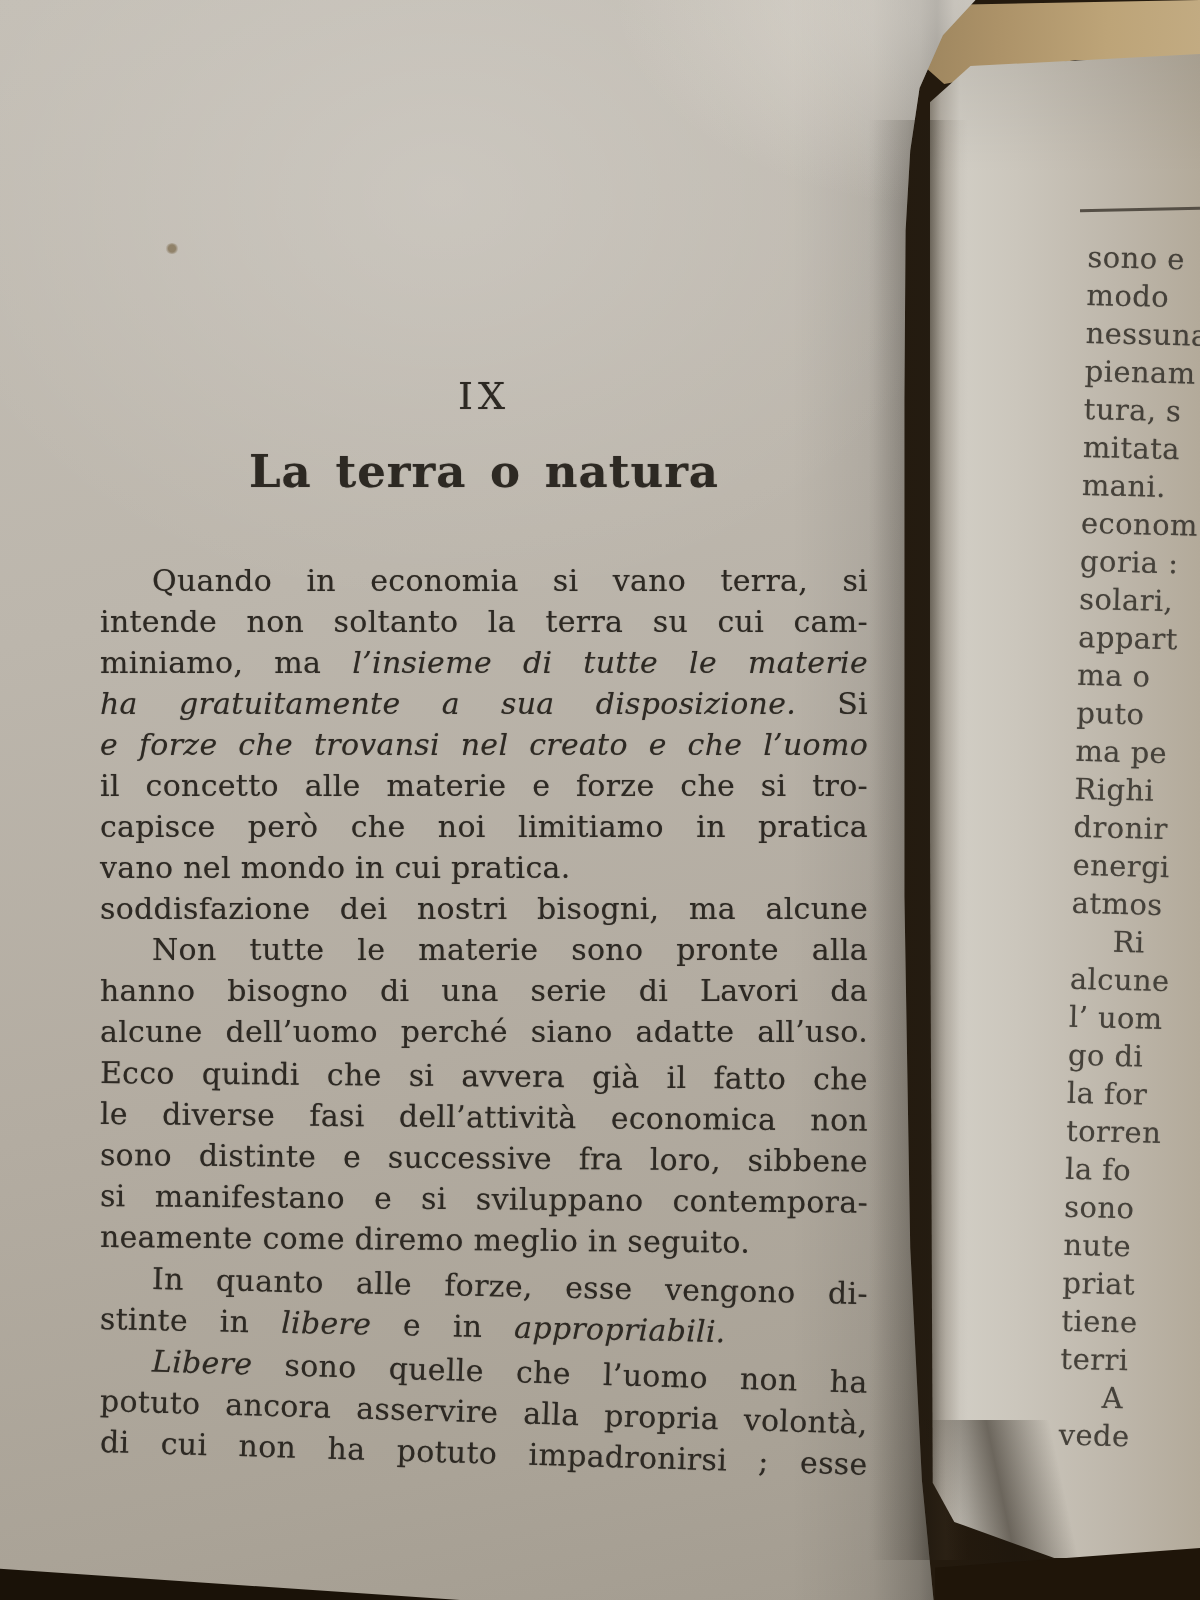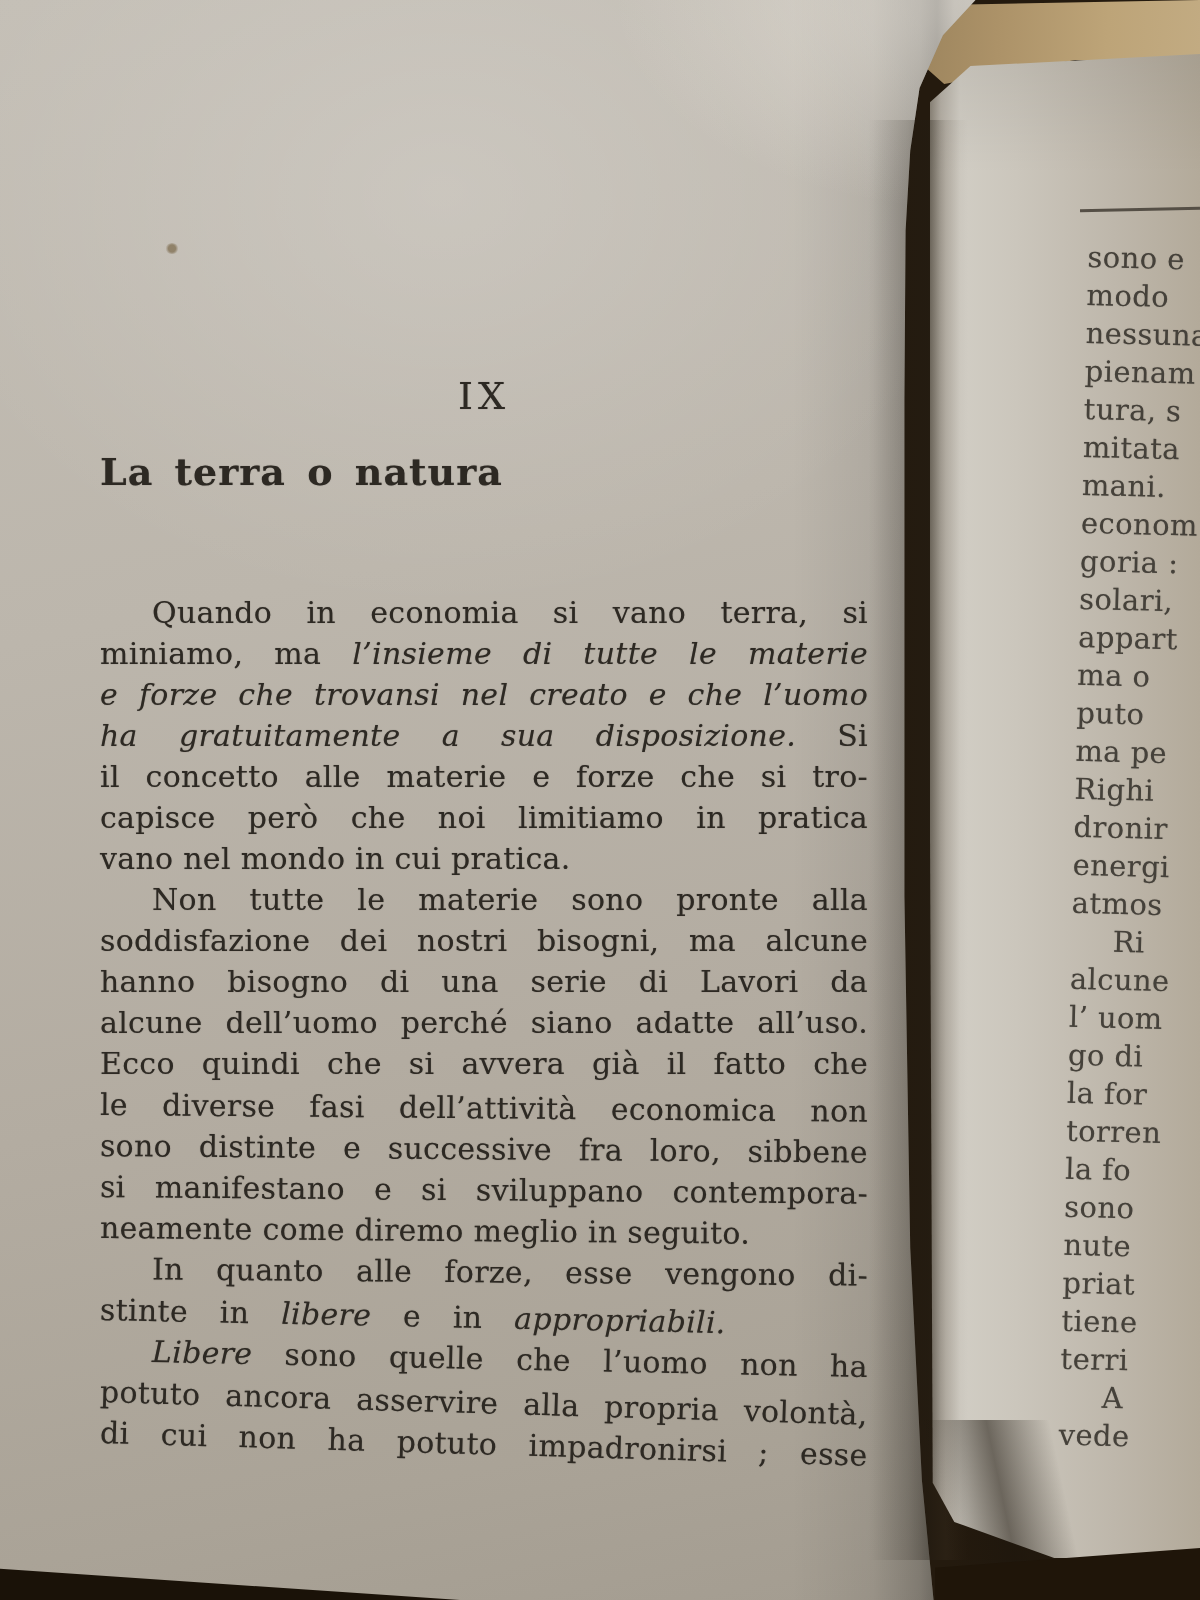--- a/index.html
+++ b/index.html
@@ -34,22 +34,22 @@
           radial-gradient(900px 700px at 38% 12%,rgba(255,255,255,.16),rgba(255,255,255,0) 60%),
           linear-gradient(90deg,rgba(0,0,0,0) 68%,rgba(0,0,0,.07) 75%,rgba(0,0,0,.22) 79%,rgba(0,0,0,.34) 80.5%,rgba(0,0,0,.18) 82%,rgba(0,0,0,.3) 100%),
           linear-gradient(168deg,#c4bfb6 0%,#bcb6ac 35%,#b3aca1 62%,#aaa397 85%,#a29b8f 100%);
         clip-path:polygon(83.8% 0,81% 2.2%,79% 5.5%,78.2% 9.4%,77.8% 14.4%,77.7% 25%,77.7% 56%,78.2% 78%,79.2% 92.5%,80.2% 100%,0 100%,0 0);}
   .stain{position:absolute;left:165px;top:243px;width:14px;height:11px;border-radius:50%;
         background:radial-gradient(circle,#87775c 0 40%,rgba(135,119,92,0) 72%);opacity:.85;}
 
   .left-text{position:absolute;left:100px;top:372px;width:768px;color:#2d2923;
         text-shadow:0 0 1px rgba(45,40,35,.45);letter-spacing:.3px;}
   .ch-num{text-align:center;font-size:38px;line-height:49px;letter-spacing:5px;margin-bottom:24px;}
-  .ch-title{font-size:38px;line-height:53px;font-weight:bold;
-        letter-spacing:1px;word-spacing:7px;margin-bottom:94px;}
+  .ch-title{text-align:center;font-size:45px;line-height:53px;font-weight:bold;
+        letter-spacing:1px;word-spacing:7px;margin-bottom:62px;}
   .body-lines{font-size:30px;}
   .bline{min-height:41px;line-height:41px;text-align:left;}
   .bline.just{text-align:justify;text-align-last:justify;}
   .bline.ind{text-indent:52px;}
   .bline.spread{word-spacing:22px;}
   .bline .it{font-style:italic;}
   
   .bline:nth-child(n+13){transform:rotate(.5deg);transform-origin:0 50%;}
   .bline:nth-child(n+18){transform:rotate(1.2deg);transform-origin:0 50%;}
   .bline:nth-child(n+20){transform:rotate(1.7deg);transform-origin:0 50%;}
@@ -109,28 +109,29 @@
       </div>
   </div>
 
   <div class="page-left">
     <div class="stain"></div>
     <div class="left-text">
       <div class="ch-num">IX</div>
       <div class="ch-title">La terra o natura</div>
       <div class="body-lines">
           <div class="bline just ind"><span>Quando in economia si vano terra, si</span></div>
+          <div class="bline just"><span>intende non soltanto la terra su cui cam-</span></div>
           <div class="bline just"><span>miniamo, ma </span><span class="it">l’insieme di tutte le materie</span></div>
+          <div class="bline just"><span class="it">ha gratuitamente a sua disposizione.</span><span> Si</span></div>
           <div class="bline just"><span class="it">e forze che trovansi nel creato e che l’uomo</span></div>
-          <div class="bline just"><span class="it">ha gratuitamente a sua disposizione.</span><span> Si</span></div>
           <div class="bline just"><span>il concetto alle materie e forze che si tro-</span></div>
           <div class="bline just"><span>capisce però che noi limitiamo in pratica</span></div>
           <div class="bline"><span>vano nel mondo in cui pratica.</span></div>
+          <div class="bline just"><span>soddisfazione dei nostri bisogni, ma alcune</span></div>
           <div class="bline just ind"><span>Non tutte le materie sono pronte alla</span></div>
-          <div class="bline just"><span>soddisfazione dei nostri bisogni, ma alcune</span></div>
           <div class="bline just"><span>hanno bisogno di una serie di Lavori da</span></div>
           <div class="bline just"><span>alcune dell’uomo perché siano adatte all’uso.</span></div>
           <div class="bline just"><span>Ecco quindi che si avvera già il fatto che</span></div>
           <div class="bline just"><span>le diverse fasi dell’attività economica non</span></div>
           <div class="bline just"><span>sono distinte e successive fra loro, sibbene</span></div>
           <div class="bline just"><span>si manifestano e si sviluppano contempora-</span></div>
           <div class="bline"><span>neamente come diremo meglio in seguito.</span></div>
           <div class="bline just ind"><span>In quanto alle forze, esse vengono di-</span></div>
           <div class="bline spread"><span>stinte in </span><span class="it">libere</span><span> e in </span><span class="it">appropriabili.</span></div>
           <div class="bline just ind"><span class="it">Libere</span><span> sono quelle che l’uomo non ha</span></div>

